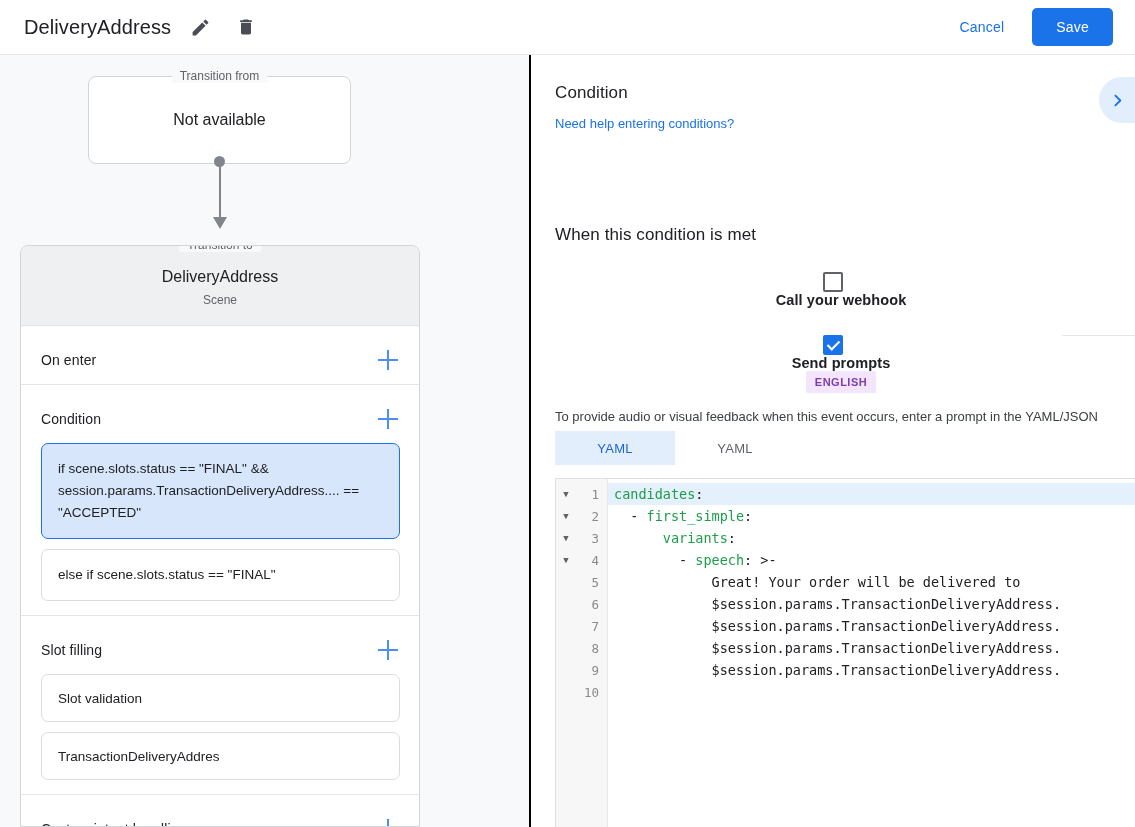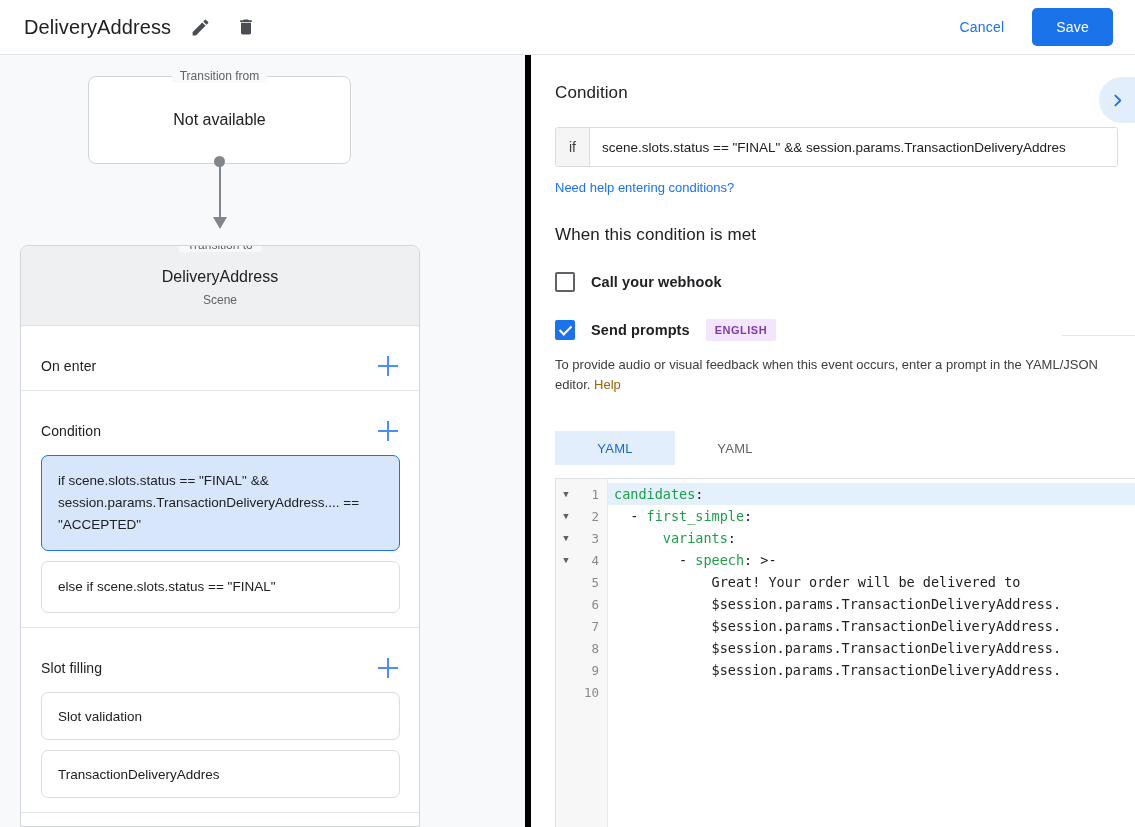--- a/index.html
+++ b/index.html
@@ -44,21 +44,21 @@
     background: #1a73e8; color: #fff; border: none;
     font-size: 14px; font-weight: 500; letter-spacing: .2px;
     padding: 0 24px; height: 38px; border-radius: 5px; cursor: pointer;
     font-family: inherit;
   }
 
   
   #left-panel {
     position: absolute; left: 0; top: 55px; width: 531px; height: 772px;
     background: #f8f9fa;
-    border-right: 6px solid #000000;
+    border-right: 2px solid #000000;
     overflow: hidden;
   }
 
   
   .fieldset-card {
     position: absolute;
     border: 1px solid #d2d5d9;
     border-radius: 8px;
   }
   .fieldset-legend {
@@ -108,21 +108,21 @@
     background: #eef0f1;
     padding: 22px 0 18px;
     text-align: center;
     border-bottom: 1px solid #e0e2e4;
   }
   #scene-name { font-size: 16px; color: #202124; }
   #scene-sub { font-size: 12px; color: #5f6368; margin-top: 7px; }
 
   .sect {
     border-bottom: 1px solid #e4e6e8;
-    padding: 16px 0 0 0;
+    padding: 10px 0 0 0;
   }
   .sect:last-child { border-bottom: none; }
   .sect-head {
     display: flex; align-items: center;
     height: 48px; padding: 0 19px 0 20px;
     cursor: pointer;
   }
   .sect-title { font-size: 14px; color: #202124; flex: 1; letter-spacing: .1px; }
   .plus-btn {
     width: 24px; height: 24px; position: relative; cursor: pointer; flex: 0 0 auto;
@@ -200,21 +200,21 @@
     font-size: 13px; color: #1a73e8; cursor: pointer; text-decoration: none;
   }
   #cond-divider {
     position: absolute; left: 531px; top: 280px; width: 604px; height: 1px;
     background: #e4e6e8;
   }
 
   #met-section { position: absolute; left: 0; top: 170px; width: 604px; padding: 0 24px; }
   #met-heading { font-size: 17px; color: #202124; letter-spacing: .1px; }
 
-  .chk-row { display: flex; align-items: center; margin-top: 27px; cursor: pointer; }
+  .chk-row { display: flex; align-items: center; margin-top: 27px; cursor: pointer; flex-direction: column; }
   .chkbox {
     width: 20px; height: 20px; border: 2px solid #5f6368;
     border-radius: 2px; flex: 0 0 auto; background: #fff;
   }
   .chkbox.checked {
     background: #1a73e8; border-color: #1a73e8;
     position: relative;
   }
   .chkbox.checked::after {
     content: ""; position: absolute; left: 5px; top: 1px;
@@ -376,24 +376,20 @@
 
   <div id="cond-section">
     <div class="sec-heading">Condition</div>
 
     <div id="chevron-right-btn">
       <svg width="17" height="17" viewBox="0 0 24 24" fill="none" stroke="#1a73e8" stroke-width="2.6" stroke-linecap="round" stroke-linejoin="round">
         <polyline points="9 5 16 12 9 19"></polyline>
       </svg>
     </div>
 
-    <div id="if-row">
-      <div id="if-label">if</div>
-      <input id="cond-input" type="text" value="scene.slots.status == &quot;FINAL&quot; &amp;&amp; session.params.TransactionDeliveryAddres" style="">
-    </div>
 
     <a id="help-link">Need help entering conditions?</a>
   </div>
 
   <div id="met-section">
     <div id="met-heading">When this condition is met</div>
 
     <div class="chk-row">
       <span class="chkbox"></span>
       <span class="chk-label">Call your webhook</span>

